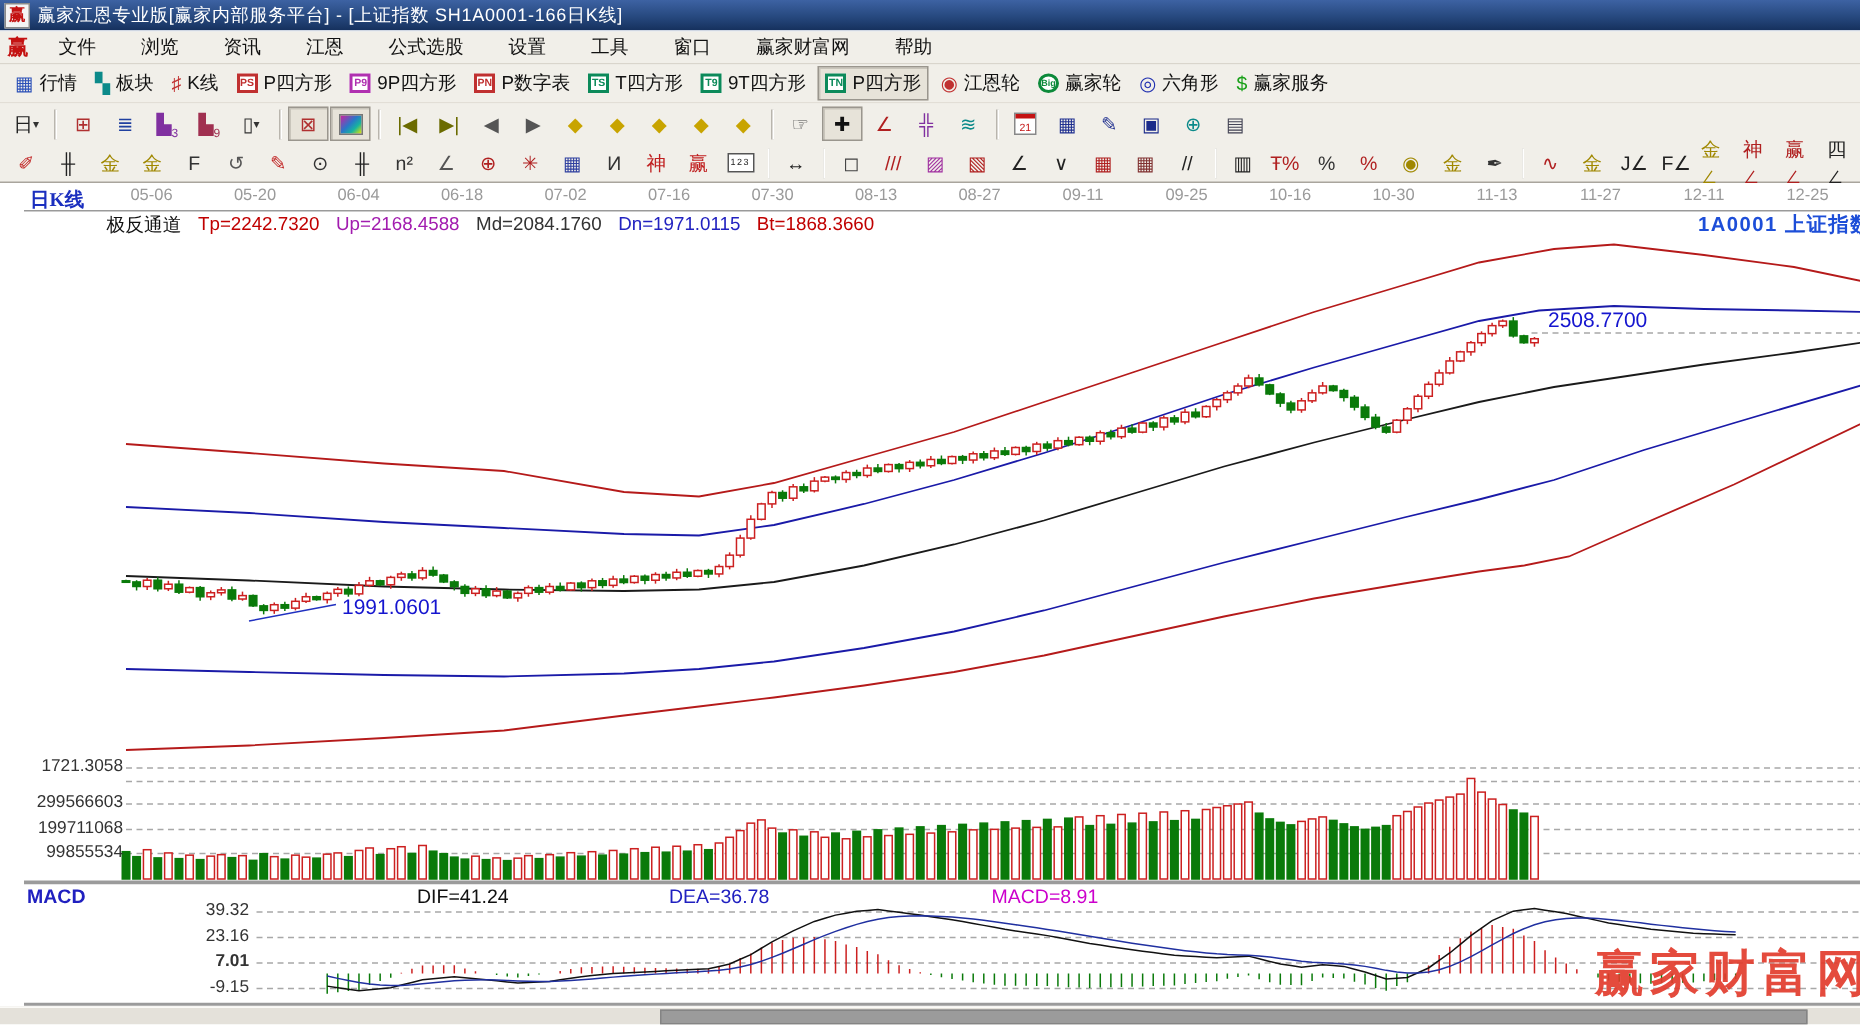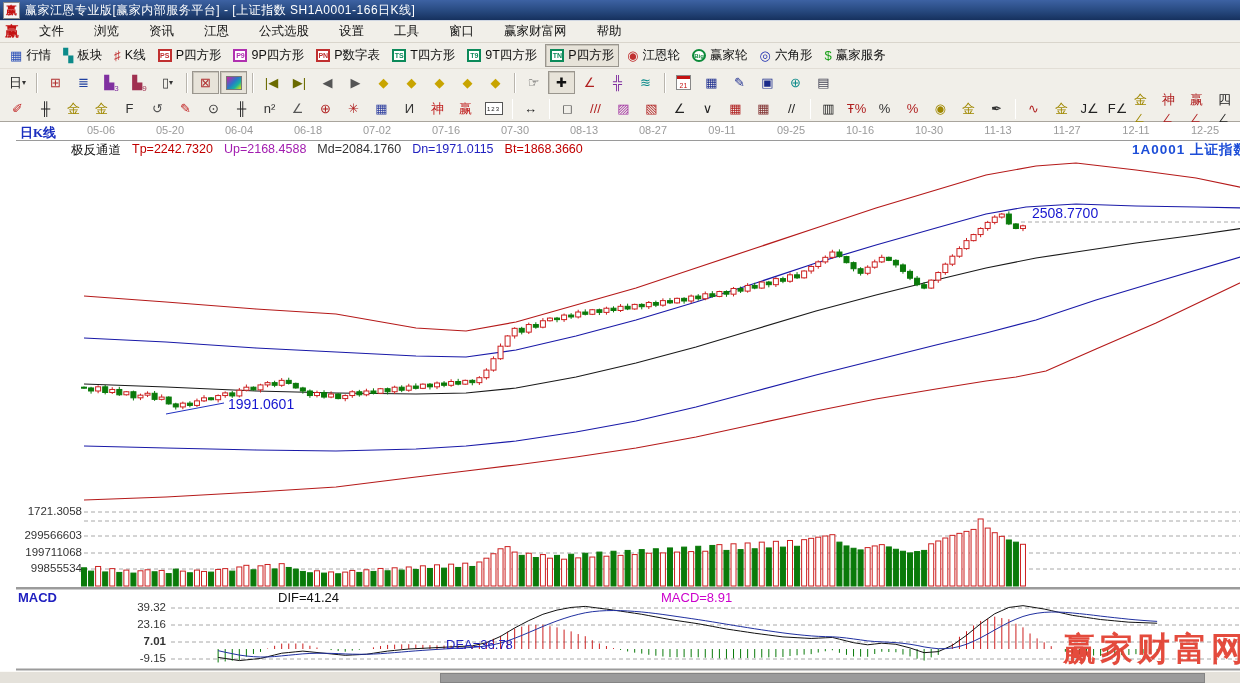--- a/index.html
+++ b/index.html
@@ -941,21 +941,21 @@
   <span class="clabel ann" style="left:1016px;top:83px;">2508.7700</span>
   <span class="clabel ann" style="left:212px;top:274px;">1991.0601</span>
 
   <span class="clabel gutter" style="left:0;top:383px;">1721.3058</span>
   <span class="clabel gutter" style="left:0;top:407px;">299566603</span>
   <span class="clabel gutter" style="left:0;top:424px;">199711068</span>
   <span class="clabel gutter" style="left:0;top:440px;">99855534</span>
 
   <span class="clabel macd-head" style="left:2px;color:#2020c0;font-weight:bold;">MACD</span>
   <span class="clabel macd-head" style="left:218px;color:#111;margin-left:44px;">DIF=41.24</span>
-  <span class="clabel macd-head" style="left:430px;color:#2020c0;margin-top:47px;">DEA=36.78</span>
+  <span class="clabel macd-head" style="left:430px;color:#2020c0;">DEA=36.78</span>
   <span class="clabel macd-head" style="left:645px;color:#cc00cc;">MACD=8.91</span>
 
   <span class="clabel macd-scale" style="left:0;top:479px;">39.32</span>
   <span class="clabel macd-scale" style="left:0;top:496px;">23.16</span>
   <span class="clabel macd-scale" style="left:0;top:513px;font-weight:bold;">7.01</span>
   <span class="clabel macd-scale" style="left:0;top:530px;">-9.15</span>
 
   <span class="clabel watermark">赢家财富网</span>
 </div>
 

